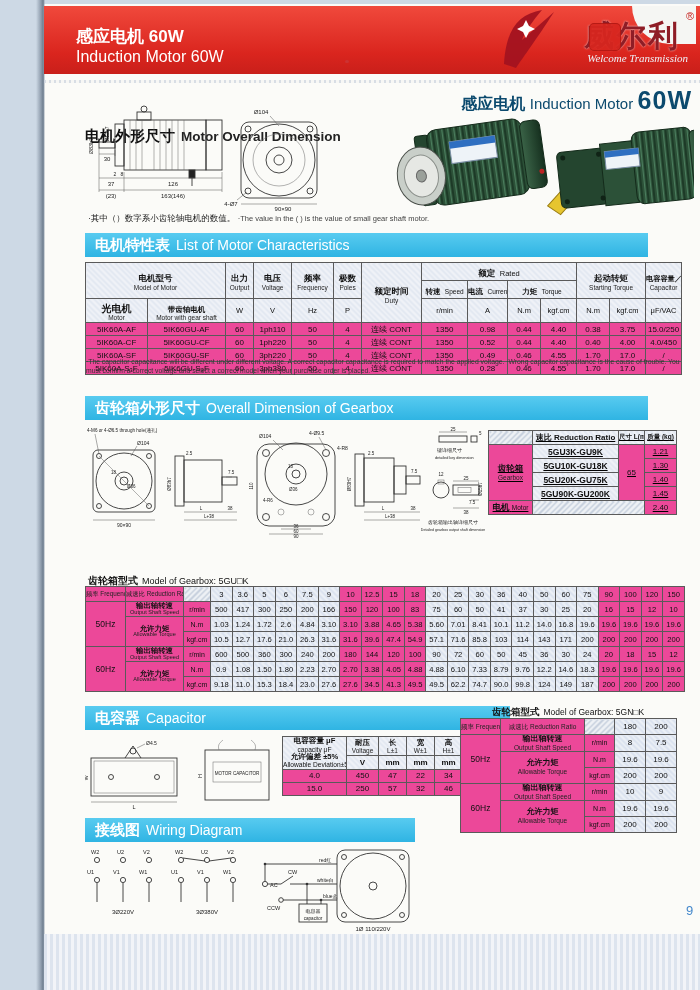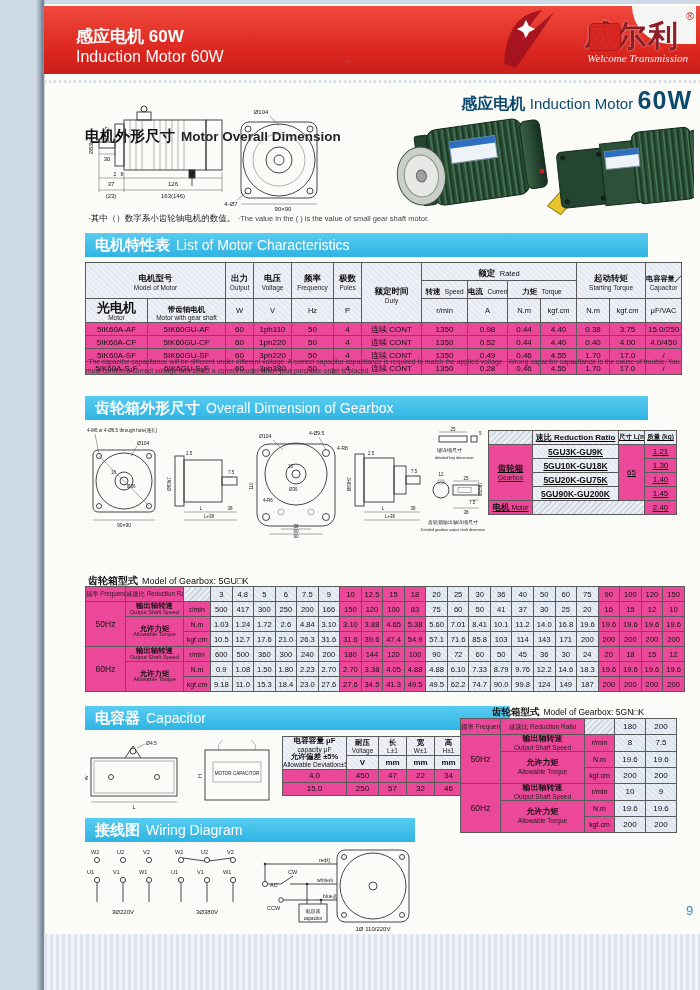--- a/index.html
+++ b/index.html
@@ -263,21 +263,21 @@
       <th colspan="4" class="patt lh"><span class="cn8">额定</span> <span class="u7">Rated</span></th>
       <th colspan="2" rowspan="2" class="patt lh"><span class="cn8">起动转矩</span><span class="en6">Starting Torque</span></th>
       <th rowspan="2" class="patt lh"><span class="cn8" style="font-size:7.2px">电容容量／耐压</span><span class="en6">Capacitor</span></th>
     </tr>
     <tr>
       <th class="patt lh"><span class="cn8" style="font-size:7.5px">转速</span> <span class="u7" style="font-size:6.5px">Speed</span></th>
       <th class="patt lh"><span class="cn8" style="font-size:7.5px">电流</span> <span class="u7" style="font-size:6.5px">Current</span></th>
       <th colspan="2" class="patt lh"><span class="cn8" style="font-size:7.5px">力矩</span> <span class="u7" style="font-size:6.5px">Torque</span></th>
     </tr>
     <tr>
-      <th class="patt lh"><span class="cn8" style="font-size:13px">光电机</span><span class="en6">Motor</span></th>
+      <th class="patt lh"><span class="cn8" style="font-size:10px">光电机</span><span class="en6">Motor</span></th>
       <th class="patt lh"><span class="cn8" style="font-size:7.5px">带齿轴电机</span><span class="en6">Motor with gear shaft</span></th>
       <th class="patt u7">W</th>
       <th class="patt u7">V</th>
       <th class="patt u7">Hz</th>
       <th class="patt u7">P</th>
       <th class="patt u7">r/min</th>
       <th class="patt u7">A</th>
       <th class="patt u7">N.m</th>
       <th class="patt u7">kgf.cm</th>
       <th class="patt u7">N.m</th>
@@ -525,21 +525,21 @@
     <tbody>
         <tr>
       <td class="lab">
             <span class="e" style="font-size:6.3px">频率 Frequency</span>
           </td>
       <td class="lab">
             <span class="e" style="font-size:6.3px">减速比 Reduction Ratio</span>
           </td>
       <td class="hatch"></td>
     <td class="shade">3</td>
-          <td class="shade">4.8</td>
+          <td class="shade">3.6</td>
           <td class="shade">5</td>
           <td class="shade">6</td>
           <td class="shade">7.5</td>
           <td class="shade">9</td>
           <td>10</td>
           <td>12.5</td>
           <td>15</td>
           <td>18</td>
           <td class="shade">20</td>
           <td class="shade">25</td>

